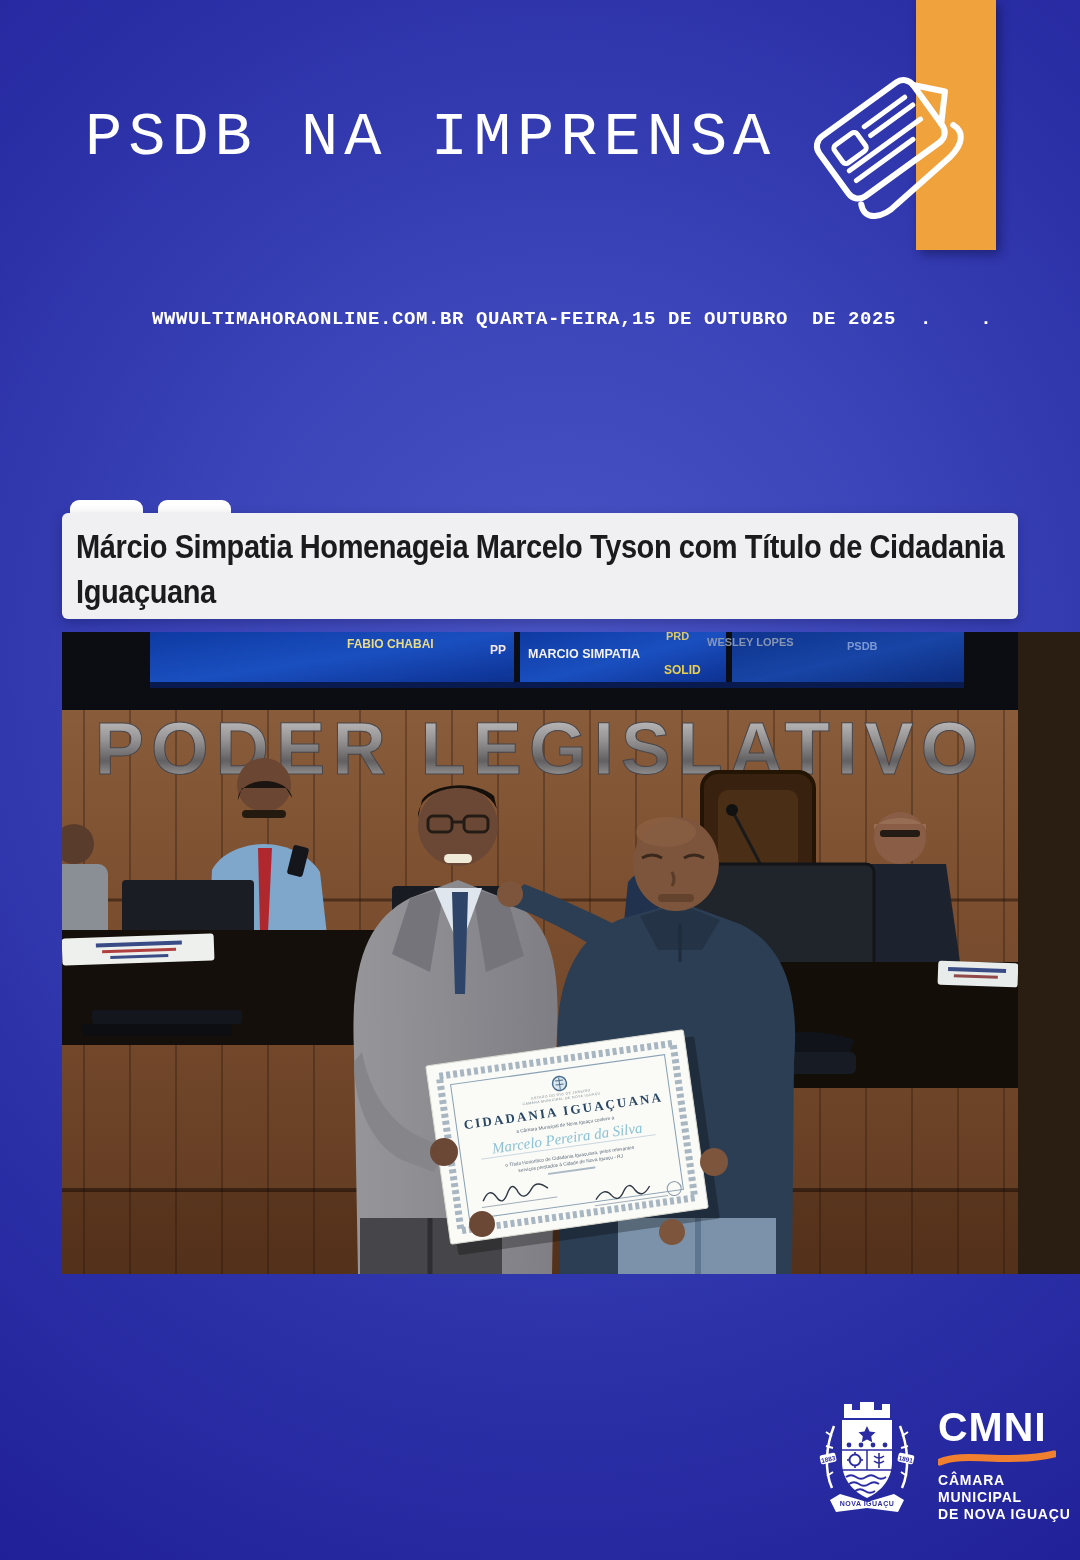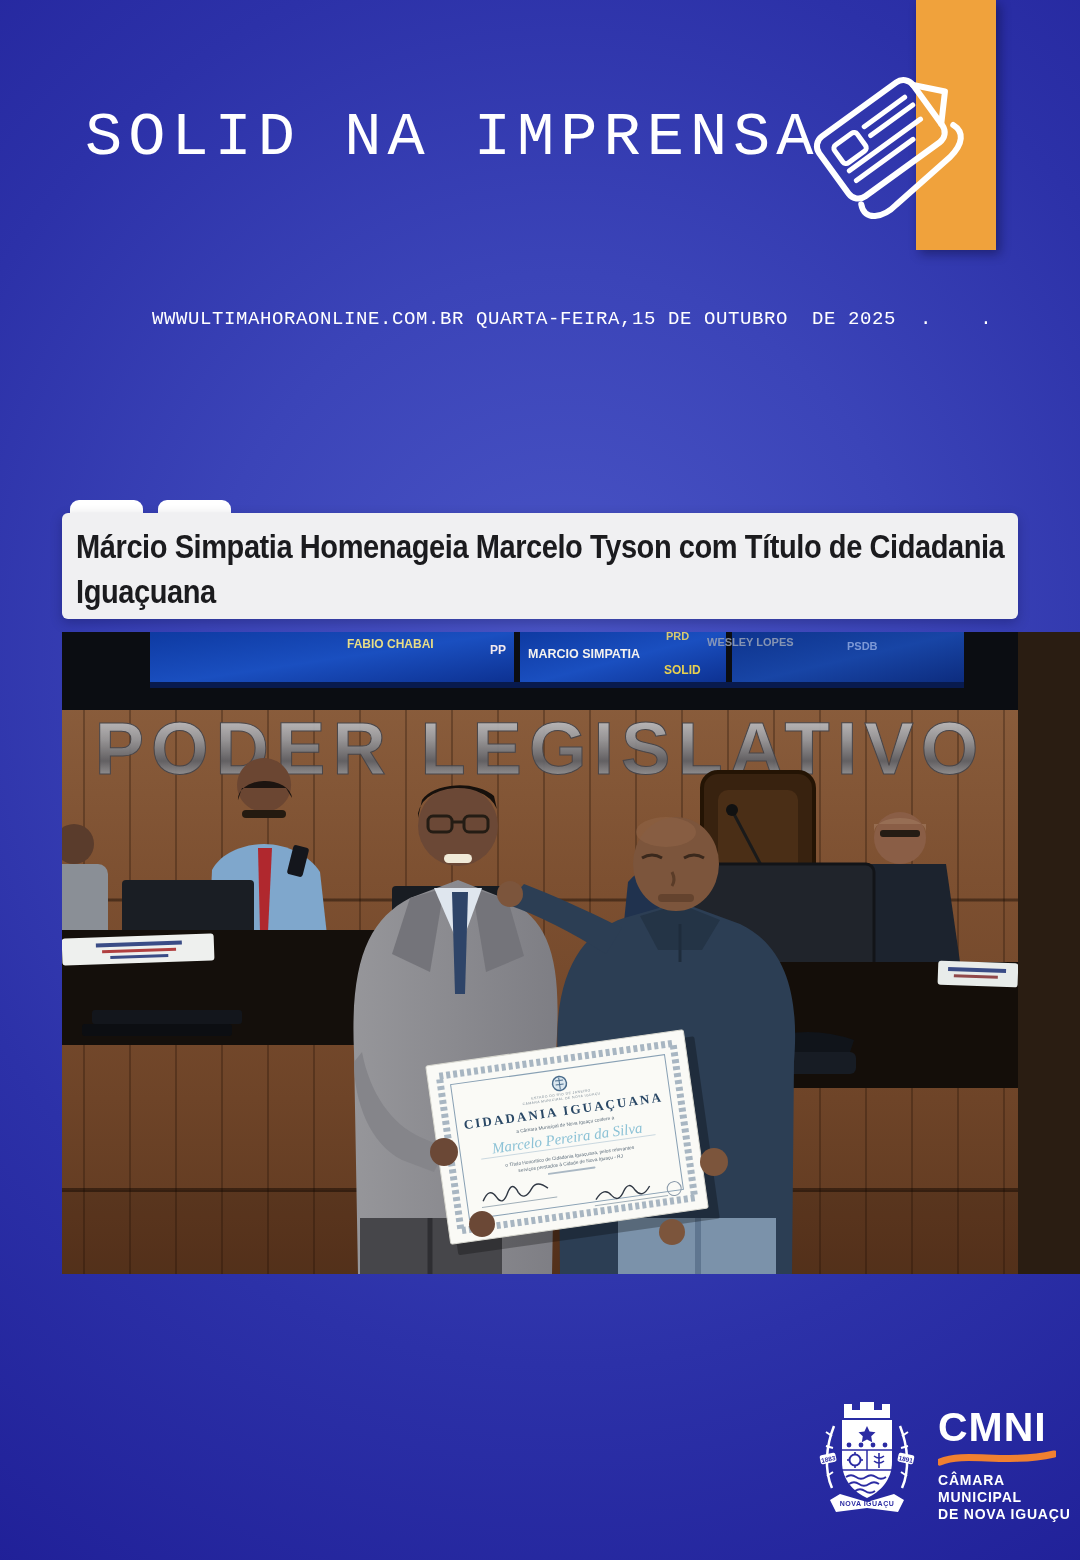--- a/index.html
+++ b/index.html
@@ -15,21 +15,21 @@
     font-size:62px;letter-spacing:6px;white-space:nowrap;
   }
   .accent-bar{
     position:absolute;left:916px;top:0;width:80px;height:250px;
     box-shadow:4px 4px 10px rgba(10,10,50,.45);
   }
   .news-icon{position:absolute;left:795px;top:55px;width:185px;height:175px;}
   
   .dateline{
     position:absolute;left:152px;top:308px;width:880px;
-    color:#ffffff;font-family:"Liberation Mono", monospace;font-weight:normal;
+    color:#ffffff;font-family:"Liberation Mono", monospace;font-weight:bold;
     font-size:19px;letter-spacing:.6px;white-space:pre;
   }
   
   .tab{position:absolute;top:500px;width:73px;height:14px;background:#ffffff;border-radius:9px 9px 0 0;}
   .tab.t1{left:70px;} .tab.t2{left:158px;}
   .headline-card{
     position:absolute;left:62px;top:513px;width:956px;height:106px;
     background:#f0f0f2;border-radius:6px;box-shadow:0 4px 12px rgba(5,5,40,.25);
   }
   .headline-card h1{
@@ -45,21 +45,21 @@
   .cmni{position:absolute;left:938px;top:1406px;width:150px;color:#ffffff;}
   .cmni .acr{font-size:41px;font-weight:bold;letter-spacing:1px;line-height:42px;}
   .cmni .swoosh{display:block;margin:2px 0 6px 0;}
   .cmni .org{font-size:14px;font-weight:bold;letter-spacing:.8px;line-height:17px;}
 </style>
 </head>
 <body>
 
 <div class="canvas">
 
-  <div class="masthead">SOLID NA IMPRENSA</div>
+  <div class="masthead">PSDB NA IMPRENSA</div>
   <div class="accent-bar" style="background:#f0a23c"></div>
 
   <svg class="news-icon" viewBox="0 0 185 175">
     <g transform="translate(92,86) rotate(-36)" fill="none" stroke="#ffffff" stroke-width="6" stroke-linecap="round" stroke-linejoin="round">
       <rect x="-62" y="-42" width="116" height="74" rx="12"></rect>
       <rect x="-48" y="-27" width="28" height="22" rx="4" stroke-width="5"></rect>
       <line x1="-10" y1="-25" x2="40" y2="-25" stroke-width="5"></line>
       <line x1="-10" y1="-14" x2="42" y2="-14" stroke-width="5"></line>
       <line x1="-48" y1="2" x2="40" y2="2" stroke-width="5"></line>
       <line x1="-48" y1="14" x2="22" y2="14" stroke-width="5"></line>

